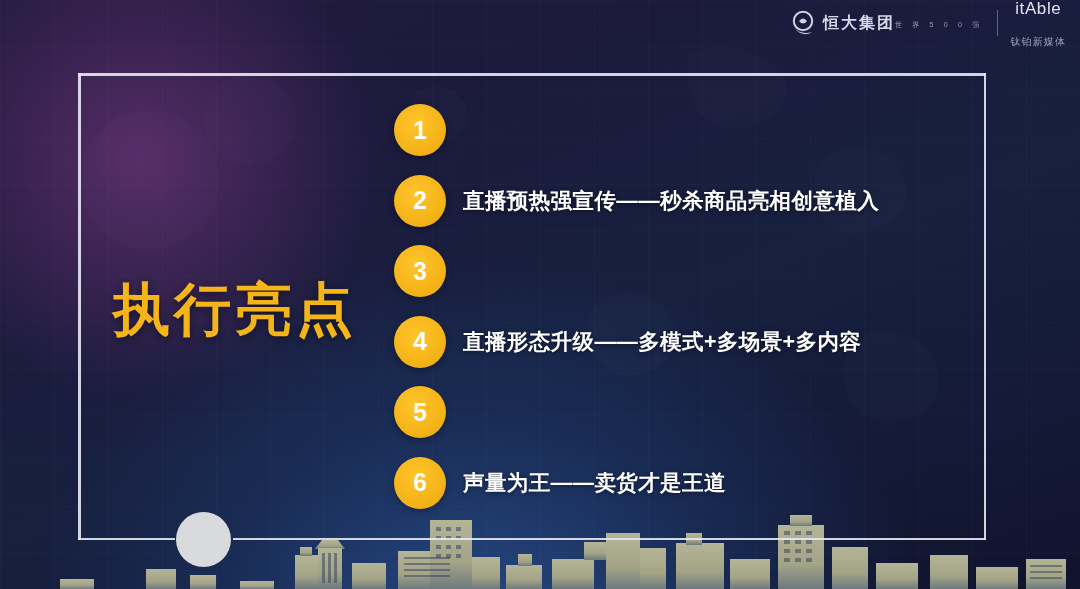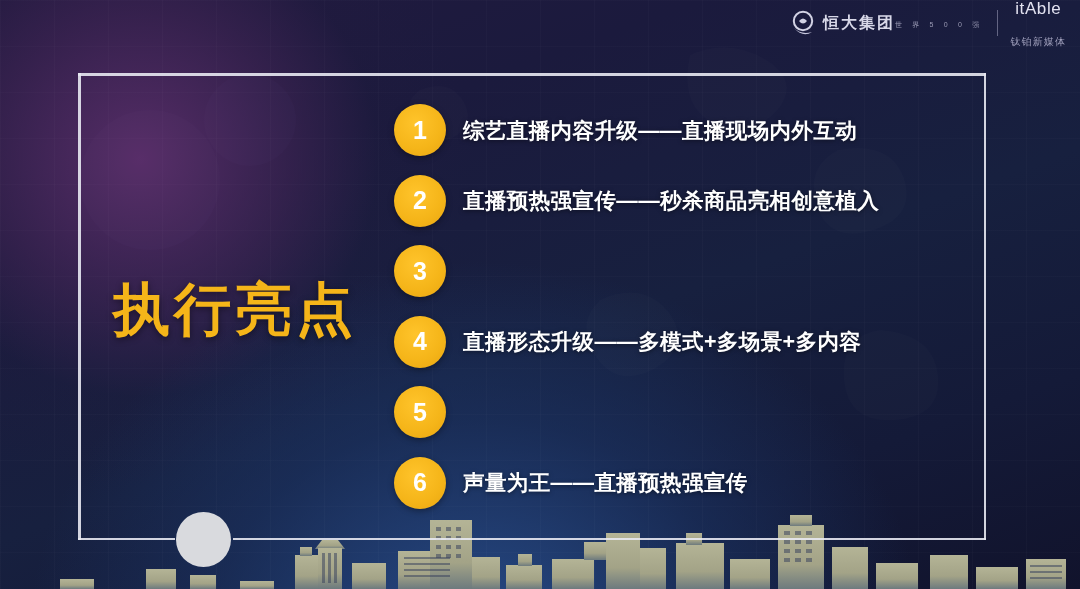--- a/index.html
+++ b/index.html
@@ -207,21 +207,20 @@
   <div class="frame-bottom-l"></div>
   <div class="frame-bottom-r"></div>
   <div class="frame-dot"></div>
 
   <div class="title">执行亮点</div>
 
   <div class="list">
 
     <div class="row">
       <div class="badge">1</div>
-      <div class="row-text">综艺直播内容升级——直播现场内外互动</div>
     </div>
 
     <div class="row">
       <div class="badge">2</div>
       <div class="row-text">直播预热强宣传——秒杀商品亮相创意植入</div>
     </div>
 
     <div class="row">
       <div class="badge">3</div>
     </div>
@@ -230,18 +229,18 @@
       <div class="badge">4</div>
       <div class="row-text">直播形态升级——多模式+多场景+多内容</div>
     </div>
 
     <div class="row">
       <div class="badge">5</div>
     </div>
 
     <div class="row">
       <div class="badge">6</div>
-      <div class="row-text">声量为王——直播预热强宣传</div>
+      <div class="row-text">声量为王——卖货才是王道</div>
     </div>
 
   </div>
 
 </div>
 
 </body></html>

